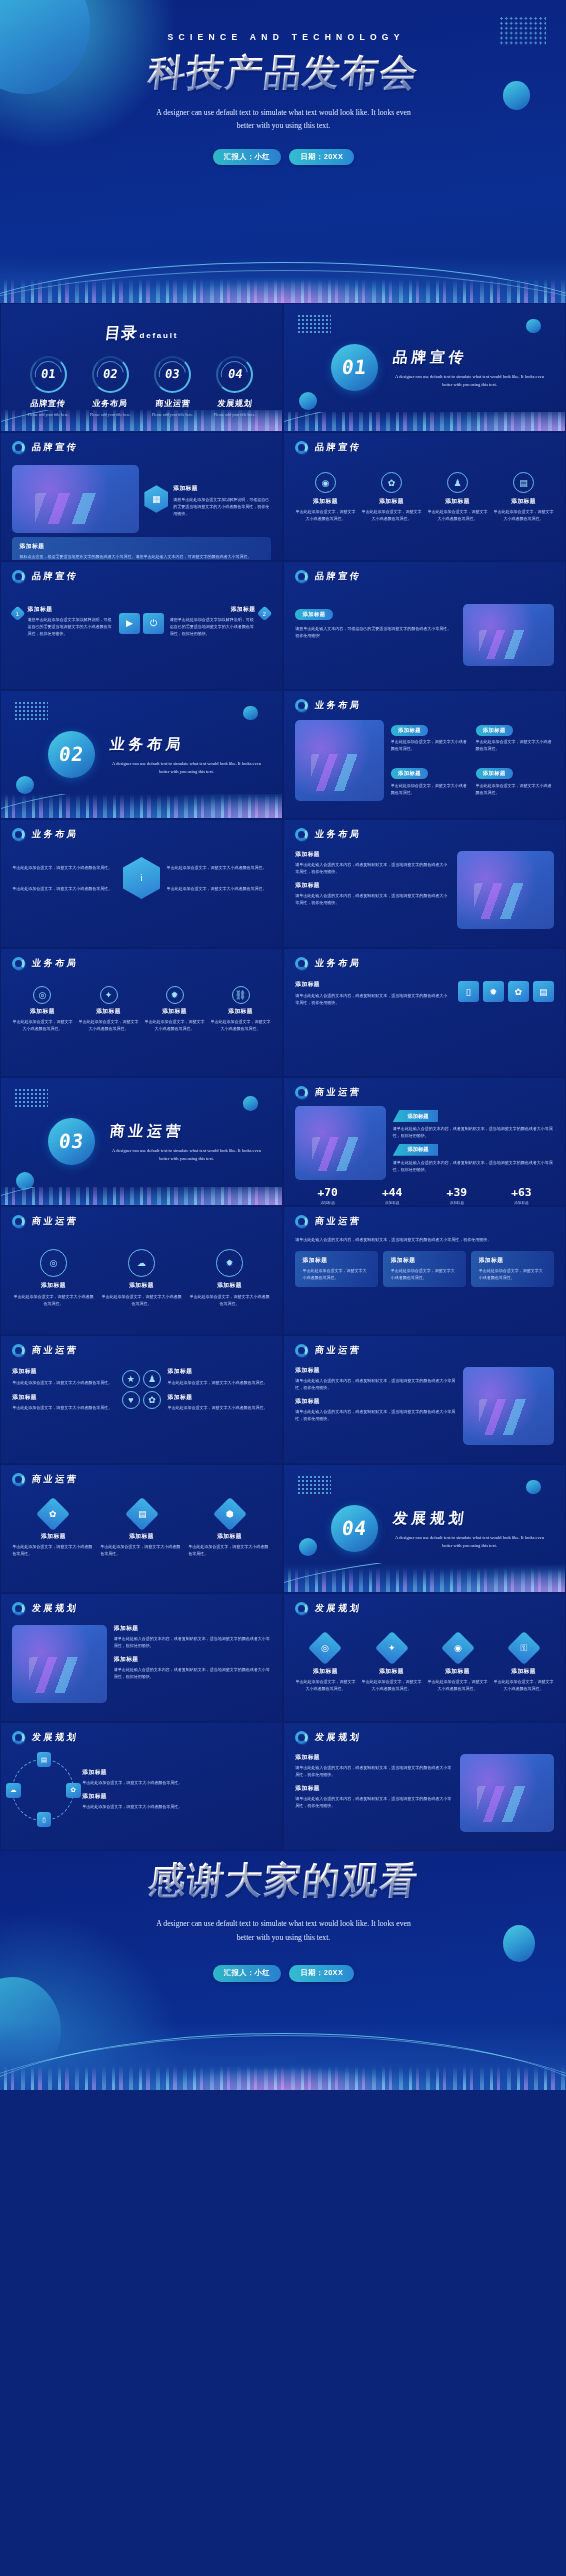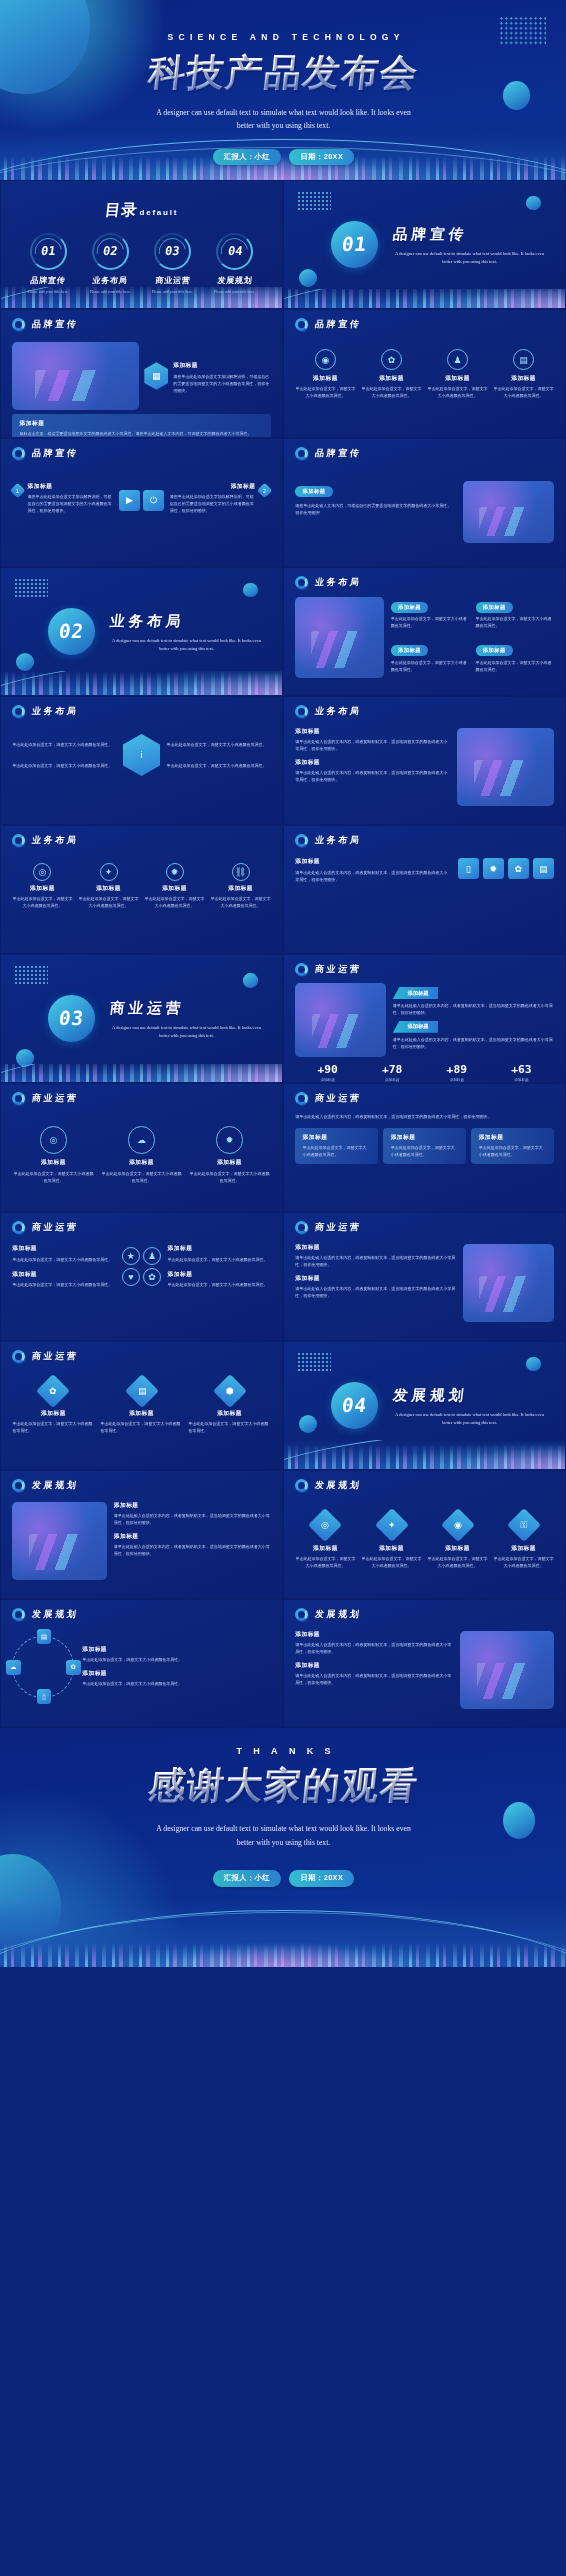--- a/index.html
+++ b/index.html
@@ -14,21 +14,21 @@
     height: 2576px;
     position: relative;
     overflow: hidden;
     background: #0c2478;
   }
 
   
   .cover {
     position: relative;
     width: 567px;
-    height: 180px;
+    height: 303px;
     background:
       radial-gradient(circle at 8% 6%, rgba(60,190,220,0.85) 0%, rgba(40,140,200,0.0) 22%),
       linear-gradient(175deg, #0a2380 0%, #0b2a8c 45%, #0a2f92 70%, #0a2a84 100%);
     overflow: hidden;
   }
   .cover-orb-tl {
     position: absolute; left: -39px; top: -42px;
     width: 129px; height: 136px; border-radius: 50%;
     background: linear-gradient(150deg, #3fc8e0 0%, #2e8fd0 55%, #1e5fb4 100%);
     filter: blur(0.2px);
@@ -715,29 +715,29 @@
           <div class="illus" style="width:91px;height:74px;flex:none"></div>
           <div style="flex:1">
             <div class="tag-ribbon">添加标题</div>
             <div class="mini-body" style="margin-top:3.2px">请单击此处输入合适的文本内容，或者复制粘贴文本，适当地调整文字的颜色或者大小等属性，祝你使用愉快。</div>
             <div class="tag-ribbon" style="margin-top:4.9px">添加标题</div>
             <div class="mini-body" style="margin-top:3.2px">请单击此处输入合适的文本内容，或者复制粘贴文本，适当地调整文字的颜色或者大小等属性，祝你使用愉快。</div>
           </div>
         </div>
         <div class="stat-row">
           <div class="stat">
-            <div class="stat-num">+90</div>
+            <div class="stat-num">+70</div>
             <div class="stat-cap">添加标题</div>
           </div>
           <div class="stat">
-            <div class="stat-num">+78</div>
+            <div class="stat-num">+44</div>
             <div class="stat-cap">添加标题</div>
           </div>
           <div class="stat">
-            <div class="stat-num">+89</div>
+            <div class="stat-num">+39</div>
             <div class="stat-cap">添加标题</div>
           </div>
           <div class="stat">
             <div class="stat-num">+63</div>
             <div class="stat-cap">添加标题</div>
           </div>
         </div>
       </div>
     </div>
 
@@ -1006,21 +1006,20 @@
           <div class="illus" style="width:94px;height:78px;flex:none"></div>
         </div>
       </div>
     </div>
 
   </div>
 
   <div class="thanks">
     <div class="thanks-orb"></div>
     <div class="thanks-orb-bl"></div>
-    <div class="thanks-eyebrow">THANKS</div>
     <div class="thanks-title">感谢大家的观看</div>
     <div class="thanks-sub">A designer can use default text to simulate what text would look like. It looks even better with you using this text.</div>
     <div class="badge-row" style="margin-top:21px">
       <div class="badge">汇报人：小红</div>
       <div class="badge alt">日期：20XX</div>
     </div>
     <div class="skyline" style="height:68px">
       <div class="arc" style="bottom:-40px;height:97px"></div>
       <div class="arc b" style="bottom:-50px;height:105px"></div>
     </div>

